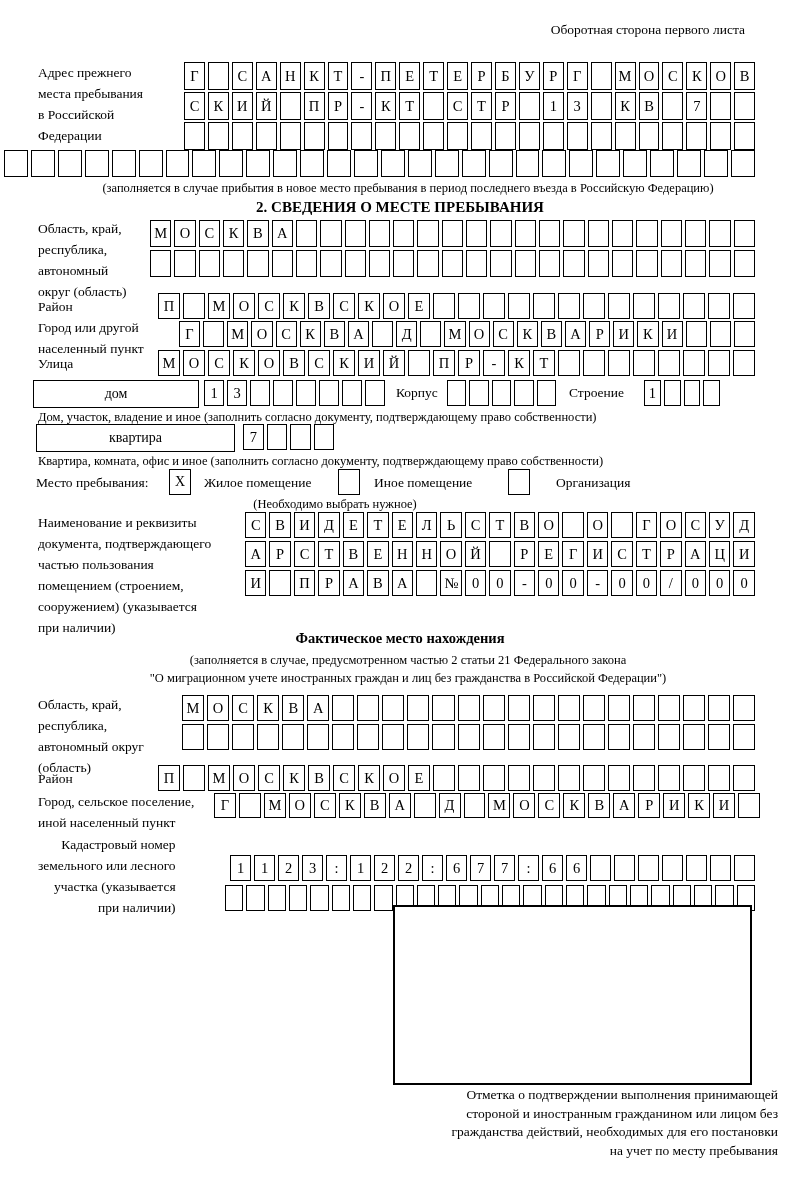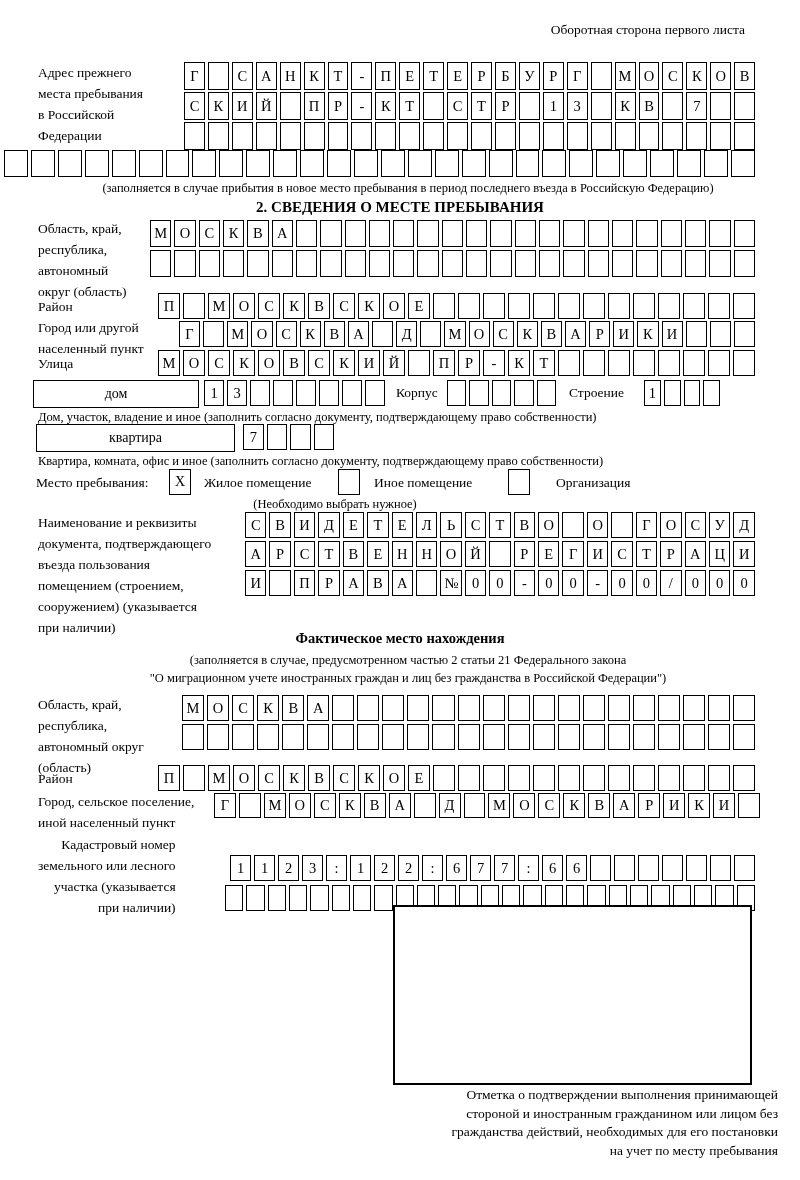--- a/index.html
+++ b/index.html
@@ -345,21 +345,21 @@
   <div class="lbl" style="left:204px; top:472px;">Жилое помещение</div>
   <div class="chk" style="left:338px; top:469px;"></div>
   <div class="lbl" style="left:374px; top:472px;">Иное помещение</div>
   <div class="chk" style="left:508px; top:469px;"></div>
   <div class="lbl" style="left:556px; top:472px;">Организация</div>
   <div class="cap" style="left:170px; top:497px; width:330px; text-align:center;">(Необходимо выбрать нужное)</div>
 
   <div class="lbl" style="left:38px; top:512px;">
     <div>Наименование и реквизиты</div>
     <div>документа, подтверждающего</div>
-    <div>въезда пользования</div>
+    <div>частью пользования</div>
     <div>помещением (строением,</div>
     <div>сооружением) (указывается</div>
     <div>при наличии)</div>
   </div>
   <div class="grid" style="left:245px; top:512px; width:510px; height:26px;">
       <div class="cbox">С</div>
       <div class="cbox">В</div>
       <div class="cbox">И</div>
       <div class="cbox">Д</div>
       <div class="cbox">Е</div>

